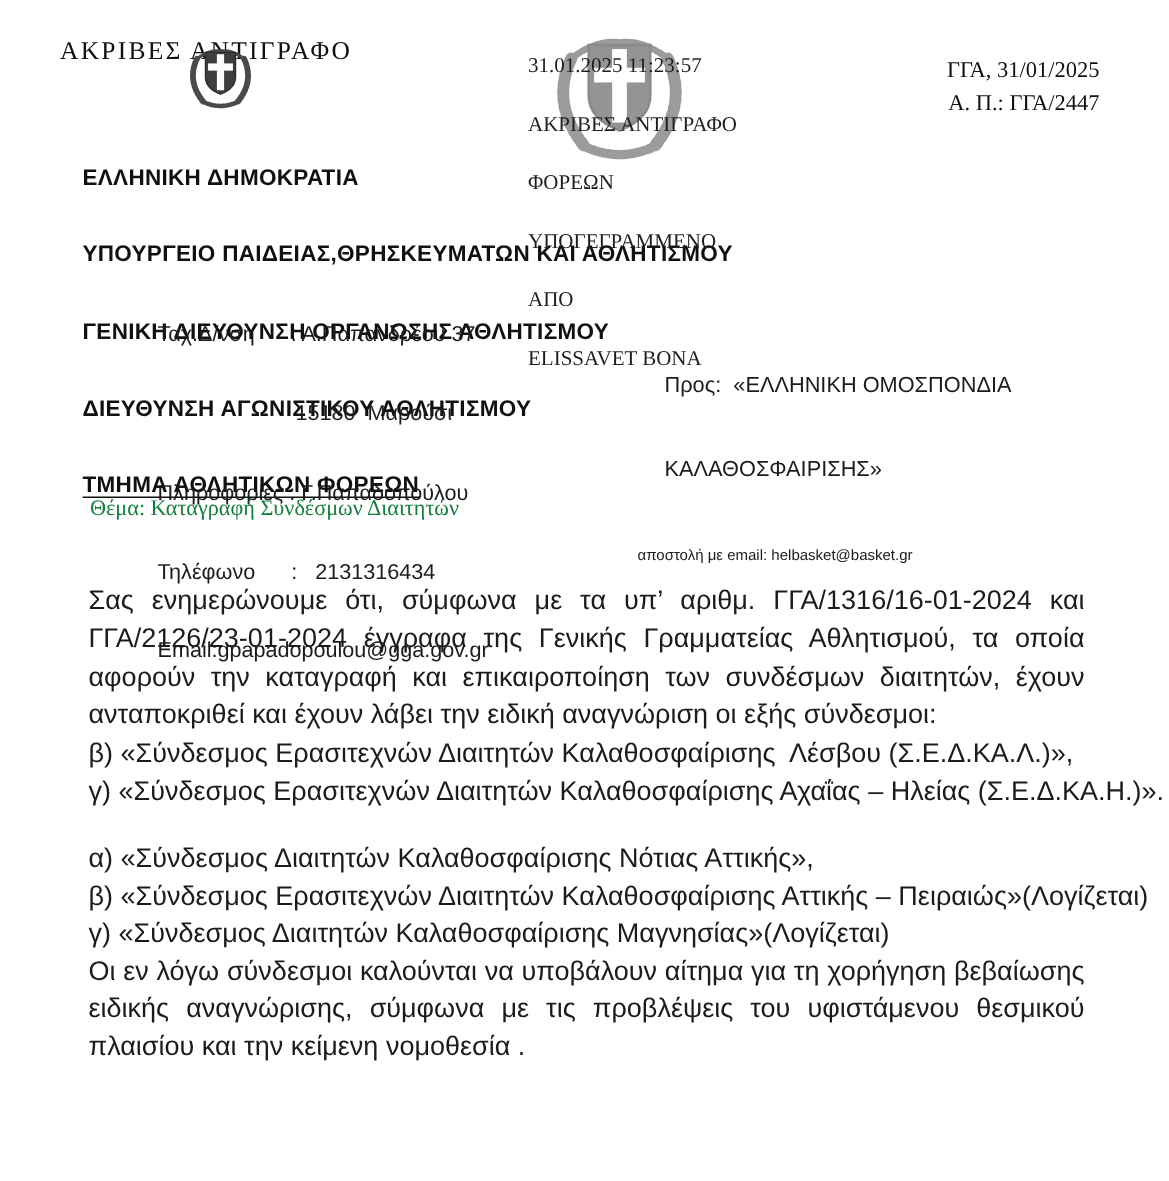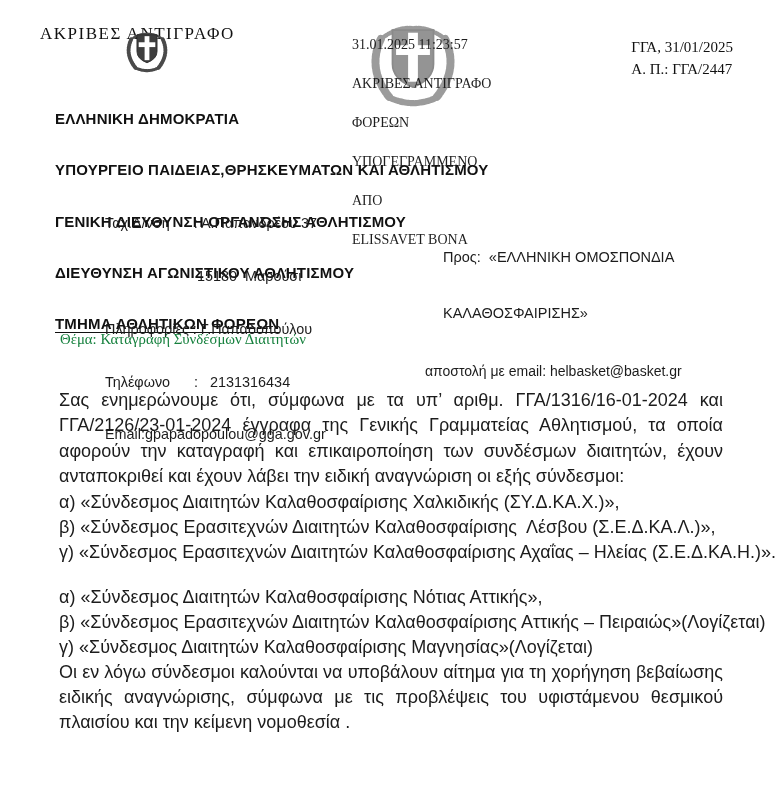--- a/index.html
+++ b/index.html
@@ -22,42 +22,42 @@
   
   .stamp{position:absolute;left:350px;top:10px;width:150px;height:102px;}
   .stamp-emblem{position:absolute;left:4px;top:4px;width:118px;height:98px;opacity:.55;}
   .stamp-text{
     position:absolute;left:2px;top:2px;
     font-family:"Liberation Serif", serif;
     font-size:14px;line-height:13px;color:#1e1e1e;white-space:pre;
   }
   
   .ref{
-    position:absolute;right:46px;top:36px;
+    position:absolute;right:46px;top:36px;text-align:right;
     font-family:"Liberation Serif", serif;font-size:15px;line-height:22px;color:#111;
   }
   
   .letterhead{
     position:absolute;left:55px;top:76px;
     font-weight:bold;font-size:15px;line-height:17.1px;color:#111;
     letter-spacing:.2px;white-space:pre;
   }
   .letterhead .underlined{text-decoration:underline;text-underline-offset:3px;}
   
   .contact{
     position:absolute;left:57px;top:180px;
     font-size:14.4px;line-height:17.6px;color:#1c1c1c;white-space:pre;margin-left:48px;
   }
   
   .recipient{
     position:absolute;left:443px;top:211px;
     font-size:14.5px;line-height:18.5px;color:#1c1c1c;white-space:pre;
   }
   .recipient .email-line{
-    position:relative;left:-18px;margin-top:3px;font-size:14px;
+    position:relative;left:-18px;margin-top:3px;font-size:10px;
   }
   
   .subject{
     position:absolute;left:60px;top:331px;
     font-size:14.8px;color:#15803d;font-family:Liberation Serif, serif;
   }
   
   .body-text{
     position:absolute;left:59px;top:388px;width:664px;
     font-size:18px;color:#1c1c1c;
@@ -134,21 +134,20 @@
     <div>Προς:  «ΕΛΛΗΝΙΚΗ ΟΜΟΣΠΟΝΔΙΑ</div>
     <div>ΚΑΛΑΘΟΣΦΑΙΡΙΣΗΣ»</div>
     <div class="email-line">αποστολή με email: helbasket@basket.gr</div>
   </div>
 
   <div class="subject">Θέμα: Καταγραφή Συνδέσμων Διαιτητών</div>
 
   <div class="body-text">
     <p>Σας ενημερώνουμε ότι, σύμφωνα με τα υπ’ αριθμ. ΓΓΑ/1316/16-01-2024 και ΓΓΑ/2126/23-01-2024 έγγραφα της Γενικής Γραμματείας Αθλητισμού, τα οποία αφορούν την καταγραφή και επικαιροποίηση των συνδέσμων διαιτητών, έχουν ανταποκριθεί και έχουν λάβει την ειδική αναγνώριση οι εξής σύνδεσμοι:</p>
     <div class="list">
-      <div>α) «Σύνδεσμος Διαιτητών Καλαθοσφαίρισης Χαλκιδικής (ΣΥ.Δ.ΚΑ.Χ.)»,</div>
       <div>β) «Σύνδεσμος Ερασιτεχνών Διαιτητών Καλαθοσφαίρισης  Λέσβου (Σ.Ε.Δ.ΚΑ.Λ.)»,</div>
       <div>γ) «Σύνδεσμος Ερασιτεχνών Διαιτητών Καλαθοσφαίρισης Αχαΐας – Ηλείας (Σ.Ε.Δ.ΚΑ.Η.)».</div>
     </div>
     <div class="gap-lg"></div>
     <div class="list">
       <div>α) «Σύνδεσμος Διαιτητών Καλαθοσφαίρισης Νότιας Αττικής»,</div>
       <div>β) «Σύνδεσμος Ερασιτεχνών Διαιτητών Καλαθοσφαίρισης Αττικής – Πειραιώς»(Λογίζεται)</div>
       <div>γ) «Σύνδεσμος Διαιτητών Καλαθοσφαίρισης Μαγνησίας»(Λογίζεται)</div>
     </div>
     <div class="gap-sm"></div>

